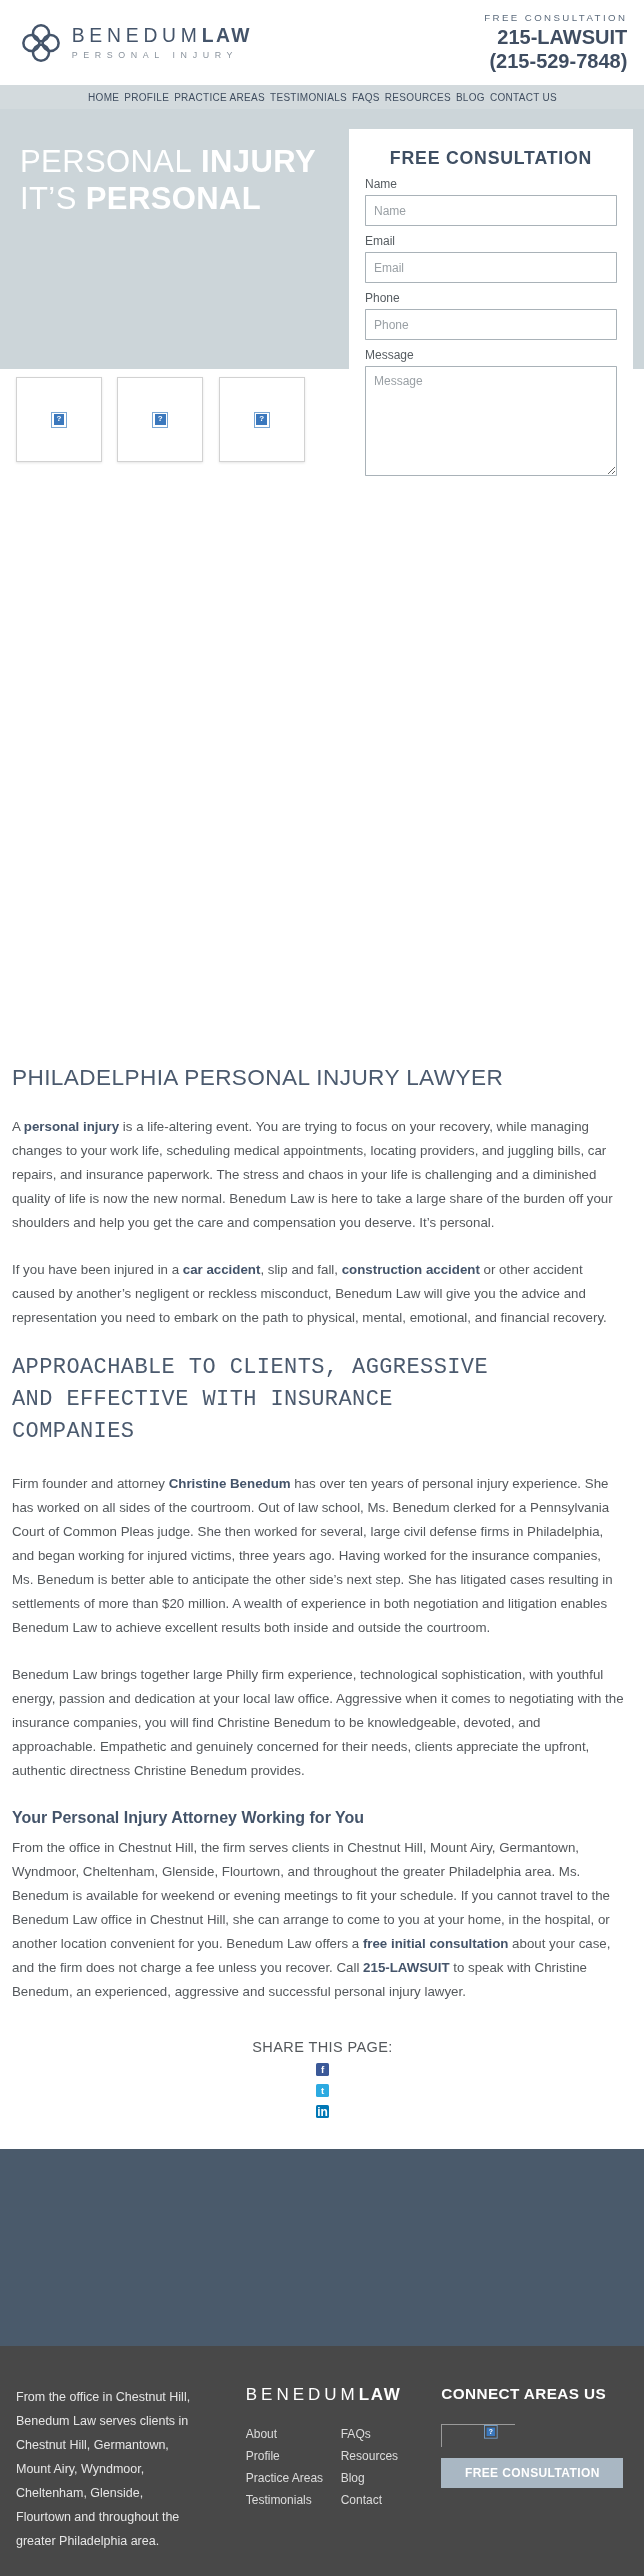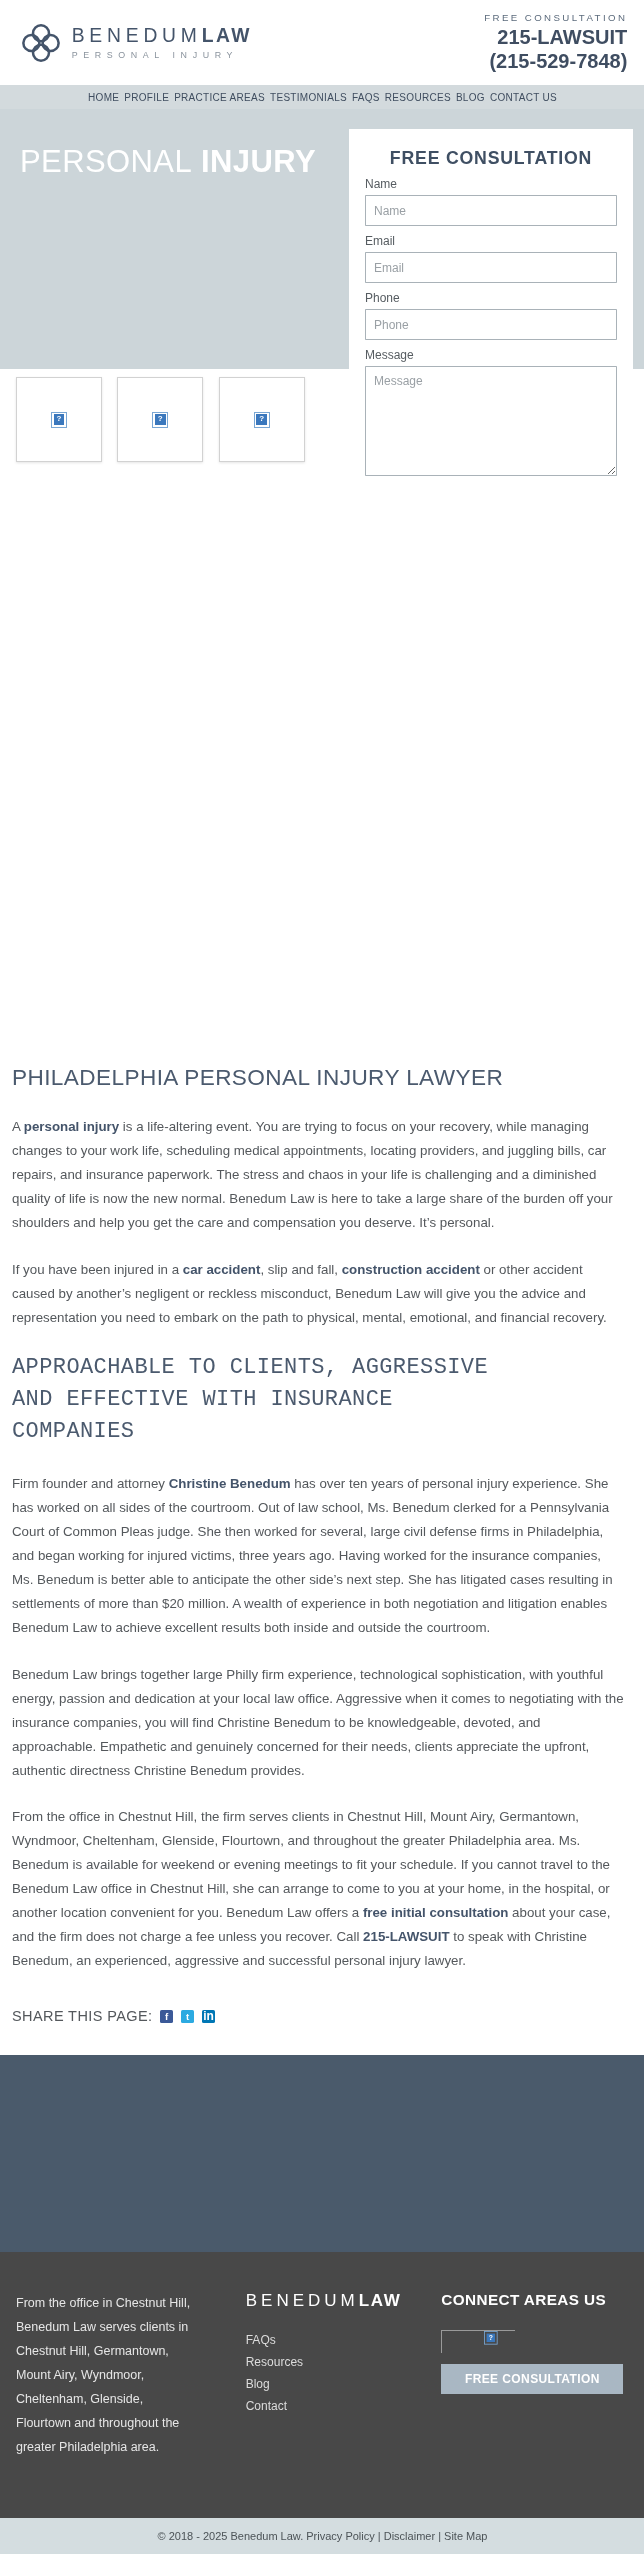--- a/index.html
+++ b/index.html
@@ -49,21 +49,21 @@
   .big-gap { height:603px; background:#fff; }
 
   
   .main { padding:0 12px; color:#54585c; }
   .main h1 { font-size:22.6px; font-weight:400; color:#4b5a6e; letter-spacing:0.4px; margin-bottom:24px; }
   .main h2 { font-size:22px; font-weight:400; color:#4b5a6e; letter-spacing:0.4px; line-height:32px; max-width:516px; margin:3.2px 0 24px;font-family:Liberation Mono, monospace; }
   .main h3 { font-size:16px; font-weight:700; color:#44546a; margin:26px 0 9.7px; }
   .main p { font-size:13.3px; line-height:24px; margin-bottom:22.6px; max-width:614px; }
   .main .b { font-weight:700; color:#44546a; }
 
-  .share-row { display:flex; align-items:center; gap:7.3px; margin:35px 0 0; }
+  .share-row { display:flex; align-items:center; gap:7.3px; margin:35px 0 0;flex-direction:column; }
   .share-label { font-size:14.5px; color:#54585c; letter-spacing:0.4px; }
   .s-icon { width:13.7px; height:13.7px; border-radius:1.6px; color:#fff; display:flex; align-items:center; justify-content:center; font-weight:700; font-size:9.7px; cursor:pointer; }
   .s-fb { background:#3b5998; }
   .s-tw { background:#2caae1; }
   .s-li { background:#0077b5; font-size:12px; }
 
   
   .slate-block { height:197px; background:#4a5a6b; margin-top:31px; }
 
   
@@ -123,20 +123,21 @@
     <a class="nav-link">TESTIMONIALS</a>
     <a class="nav-link">FAQS</a>
     <a class="nav-link">RESOURCES</a>
     <a class="nav-link">BLOG</a>
     <a class="nav-link">CONTACT US</a>
   </nav>
 
   <section class="hero">
     <div class="hero-text">
       <div><span class="lt">PERSONAL</span> <span class="bd">INJURY</span></div>
+      <div><span class="lt">IT’S</span> <span class="bd">PERSONAL</span></div>
     </div>
 
     <div class="form-card">
       <div class="form-title">FREE CONSULTATION</div>
       <label class="f-label">Name</label>
       <input class="f-input" type="text" placeholder="Name" style="">
       <label class="f-label">Email</label>
       <input class="f-input" type="text" placeholder="Email" style="">
       <label class="f-label">Phone</label>
       <input class="f-input" type="text" placeholder="Phone" style="">
@@ -165,39 +166,54 @@
 
   <div class="big-gap"></div>
 
   <main class="main">
     <h1>PHILADELPHIA PERSONAL INJURY LAWYER</h1>
     <p><span>A </span><span class="b">personal injury</span><span> is a life-altering event. You are trying to focus on your recovery, while managing changes to your work life, scheduling medical appointments, locating providers, and juggling bills, car repairs, and insurance paperwork. The stress and chaos in your life is challenging and a diminished quality of life is now the new normal. Benedum Law is here to take a large share of the burden off your shoulders and help you get the care and compensation you deserve. It’s personal.</span></p>
     <p><span>If you have been injured in a </span><span class="b">car accident</span><span>, slip and fall, </span><span class="b">construction accident</span><span> or other accident caused by another’s negligent or reckless misconduct, Benedum Law will give you the advice and representation you need to embark on the path to physical, mental, emotional, and financial recovery.</span></p>
     <h2>APPROACHABLE TO CLIENTS, AGGRESSIVE AND EFFECTIVE WITH INSURANCE COMPANIES</h2>
     <p><span>Firm founder and attorney </span><span class="b">Christine Benedum</span><span> has over ten years of personal injury experience.   She has worked on all sides of the courtroom. Out of law school, Ms. Benedum clerked for a Pennsylvania Court of Common Pleas judge. She then worked for several, large civil defense firms in Philadelphia, and began working for injured victims, three years ago. Having worked for the insurance companies, Ms. Benedum is better able to anticipate the other side’s next step. She has litigated cases resulting in settlements of more than $20 million. A wealth of experience in both negotiation and litigation enables Benedum Law to achieve excellent results both inside and outside the courtroom.</span></p>
     <p><span>Benedum Law brings together large Philly firm experience, technological sophistication, with youthful energy, passion and dedication at your local law office. Aggressive when it comes to negotiating with the insurance companies, you will find Christine Benedum to be knowledgeable, devoted, and approachable. Empathetic and genuinely concerned for their needs, clients appreciate the upfront, authentic directness Christine Benedum provides.</span></p>
+    <h3>Your Personal Injury Attorney Working for You</h3>
     <p><span>From the office in Chestnut Hill, the firm serves clients in Chestnut Hill, Mount Airy, Germantown, Wyndmoor, Cheltenham, Glenside, Flourtown, and throughout the greater Philadelphia area. Ms. Benedum is available for weekend or evening meetings to fit your schedule. If you cannot travel to the Benedum Law office in Chestnut Hill, she can arrange to come to you at your home, in the hospital, or another location convenient for you. Benedum Law offers a </span><span class="b">free initial consultation</span><span> about your case, and the firm does not charge a fee unless you recover. Call </span><span class="b">215-LAWSUIT</span><span> to speak with Christine Benedum, an experienced, aggressive and successful personal injury lawyer.</span></p>
 
     <div class="share-row">
       <span class="share-label">SHARE THIS PAGE:</span>
       <span class="s-icon s-fb">f</span>
       <span class="s-icon s-tw">t</span>
       <span class="s-icon s-li">in</span>
     </div>
   </main>
 
   <div class="slate-block"></div>
 
   <footer class="site-footer">
     <div class="fcol1">
       <p>From the office in Chestnut Hill, Benedum Law serves clients in Chestnut Hill, Germantown, Mount Airy, Wyndmoor, Cheltenham, Glenside, Flourtown and throughout the greater Philadelphia area.</p>
     </div>
     <div class="fcol2">
       <div class="f-brand"><span>BENEDUM</span><b>LAW</b></div>
       <div class="f-links">
+        <ul>
+          <li>
+              <a>About</a>
+            </li>
+          <li>
+              <a>Profile</a>
+            </li>
+          <li>
+              <a>Practice Areas</a>
+            </li>
+          <li>
+              <a>Testimonials</a>
+            </li>
+        </ul>
         <ul>
           <li>
               <a>FAQs</a>
             </li>
           <li>
               <a>Resources</a>
             </li>
           <li>
               <a>Blog</a>
             </li>

